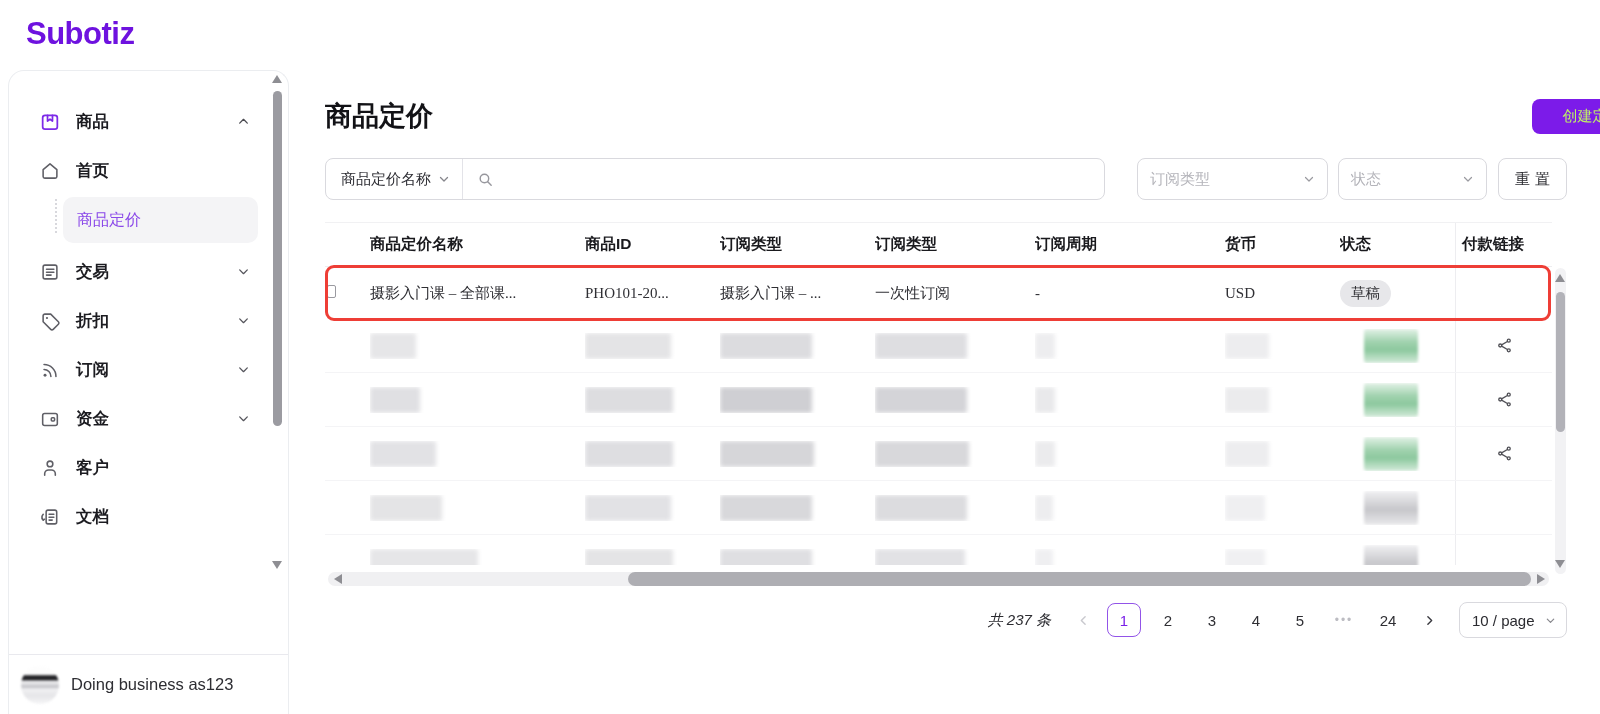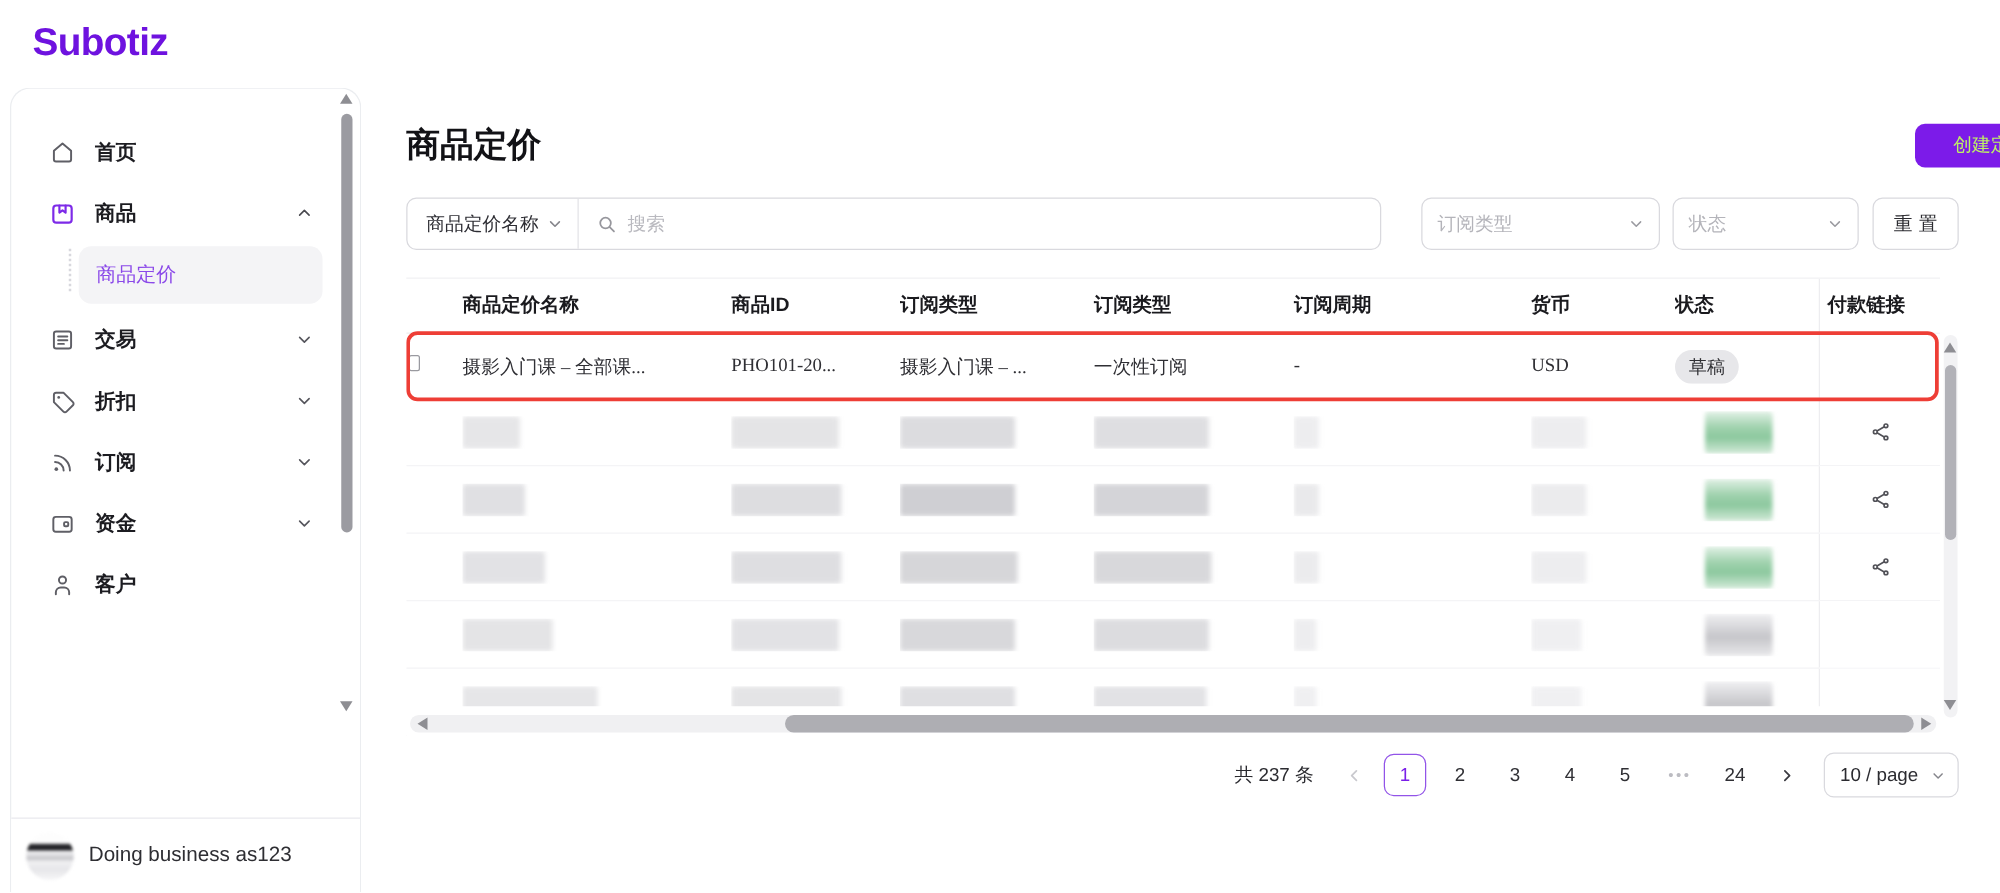--- a/index.html
+++ b/index.html
@@ -91,21 +91,21 @@
   .vs-dn { position:absolute; left:0; bottom:6px; }
   .vs-thumb { position:absolute; left:1px; top:24px; width:9px; height:140px; background:#b2b2b8; border-radius:5px; }
   .hscroll-zone { position:absolute; left:0; bottom:0; width:1227px; height:27px; background:#fff; }
   .hs-track { position:absolute; left:3px; top:7px; width:1221px; height:14px; background:#f0f0f2; border-radius:7px; }
   .hs-left  { position:absolute; left:6px; top:2px; }
   .hs-right { position:absolute; right:4px; top:2px; }
   .hs-thumb { position:absolute; left:300px; top:0; width:903px; height:14px; background:#aeaeb3; border-radius:7px; }
 
   
   .pagination { position:absolute; top:601px; right:33px; height:38px; display:flex; align-items:center; gap:10px; }
-  .pg-total { font-size:15px; color:#2b2b30; margin-right:8px; white-space:nowrap; }
+  .pg-total { font-size:15px; color:#2b2b30; margin-right:8px; white-space:nowrap;font-style:italic; }
   .pg-arrow { width:28px; height:34px; display:flex; align-items:center; justify-content:center; cursor:pointer; }
   .pg-arrow svg { display:block; }
   .pg-item { min-width:34px; height:34px; display:flex; align-items:center; justify-content:center;
              font-size:15px; color:#2f2f34; border-radius:8px; cursor:pointer; }
   .pg-item.current { border:1px solid #9254e8; color:#7a1fe8; background:#fff; }
   .pg-item.dots { color:#bcbcc2; font-size:12px; letter-spacing:2px; cursor:default; }
   .pg-size { width:108px; height:36px; border:1px solid #d9d9de; border-radius:8px; background:#fff; margin-left:6px;
              display:flex; align-items:center; justify-content:space-between; padding:0 10px 0 12px; cursor:pointer; }
   .pg-size .val { font-size:15px; color:#2b2b30; white-space:nowrap; }
 </style>
@@ -115,40 +115,40 @@
 <div class="app">
 
   <div class="topbar">
     <div class="logo">Subotiz</div>
   </div>
 
   <div class="sidebar">
     <div class="nav">
         <div class="nav-item">
           <span class="ico">
-            <svg width="22" height="22" viewBox="0 0 24 24" fill="none" stroke="#5f5f66" stroke-width="1.7" stroke-linecap="round" stroke-linejoin="round">
-              <path d="M4.5 10.5 L12 4.2 L19.5 10.5 V18 a1.8 1.8 0 0 1 -1.8 1.8 H6.3 A1.8 1.8 0 0 1 4.5 18 Z"></path>
-            </svg>
-          </span>
-          <span class="lbl">首页</span>
-        </div>
-        <div class="nav-item">
-          <span class="ico">
             <svg width="22" height="22" viewBox="0 0 24 24" fill="none" stroke="#7d2ae8" stroke-width="1.9" stroke-linecap="round" stroke-linejoin="round">
               <rect x="4" y="4.8" width="16" height="15" rx="2.6"></rect>
               <path d="M9.3 4.8 V11 L12 9 L14.7 11 V4.8"></path>
             </svg>
           </span>
           <span class="lbl">商品</span>
           <span class="chev">
             <svg width="13" height="13" viewBox="0 0 24 24" fill="none" stroke="#4a4a50" stroke-width="2.4" stroke-linecap="round" stroke-linejoin="round">
               <path d="M5 15l7-7 7 7"></path>
             </svg>
           </span>
         </div>
+        <div class="nav-item">
+          <span class="ico">
+            <svg width="22" height="22" viewBox="0 0 24 24" fill="none" stroke="#5f5f66" stroke-width="1.7" stroke-linecap="round" stroke-linejoin="round">
+              <path d="M4.5 10.5 L12 4.2 L19.5 10.5 V18 a1.8 1.8 0 0 1 -1.8 1.8 H6.3 A1.8 1.8 0 0 1 4.5 18 Z"></path>
+            </svg>
+          </span>
+          <span class="lbl">首页</span>
+        </div>
         <div class="subwrap">
           <div class="subguide"></div>
           <div class="sub-item active">商品定价</div>
         </div>
         <div class="nav-item">
           <span class="ico">
             <svg width="22" height="22" viewBox="0 0 24 24" fill="none" stroke="#5f5f66" stroke-width="1.7" stroke-linecap="round" stroke-linejoin="round">
               <rect x="4.5" y="4.5" width="15" height="15" rx="2"></rect>
               <path d="M8.2 9h8"></path>
               <path d="M8.2 12.2h8"></path>
@@ -206,20 +206,33 @@
           </span>
         </div>
         <div class="nav-item">
           <span class="ico">
             <svg width="22" height="22" viewBox="0 0 24 24" fill="none" stroke="#5f5f66" stroke-width="1.7" stroke-linecap="round" stroke-linejoin="round">
               <circle cx="12" cy="7.6" r="3.1"></circle>
               <path d="M6.2 20 v-1.6 a4.3 4.3 0 0 1 4.3 -4.3 h3 a4.3 4.3 0 0 1 4.3 4.3 V20"></path>
             </svg>
           </span>
           <span class="lbl">客户</span>
+        </div>
+        <div class="nav-item">
+          <span class="ico">
+            <svg width="22" height="22" viewBox="0 0 24 24" fill="none" stroke="#5f5f66" stroke-width="1.7" stroke-linecap="round" stroke-linejoin="round">
+              <rect x="7.8" y="4.5" width="11.5" height="15" rx="2"></rect>
+              <path d="M11 9h5.2"></path>
+              <path d="M11 12.2h5.2"></path>
+              <path d="M11 15.4h3.4"></path>
+              <path d="M4.6 15.3 a4.6 4.6 0 0 1 0 -6.2"></path>
+              <path d="M3.4 14 l1.2 1.4 1.5 -1"></path>
+            </svg>
+          </span>
+          <span class="lbl">文档</span>
         </div>
       </div>
     <div class="sb-scroll">
       <div class="tri-up sb-up"></div>
       <div class="sb-thumb"></div>
       <div class="tri-down sb-dn"></div>
     </div>
     <div class="account">
       <div class="avatar"></div>
       <div class="name">Doing business as123</div>
@@ -239,21 +252,20 @@
             </svg>
         </span>
       </div>
       <div class="search-box">
         <span style="display:flex;">
           <svg width="17" height="17" viewBox="0 0 24 24" fill="none" stroke="#97979d" stroke-width="2" stroke-linecap="round">
               <circle cx="10.5" cy="10.5" r="6"></circle>
               <path d="M15.2 15.2L20 20"></path>
             </svg>
         </span>
-        <input type="text" placeholder="搜索" style="">
       </div>
     </div>
     <div class="select sel-subtype">
       <span class="ph">订阅类型</span>
       <span style="display:flex;">
         <svg width="12" height="12" viewBox="0 0 24 24" fill="none" stroke="#9a9aa0" stroke-width="2.4" stroke-linecap="round" stroke-linejoin="round">
             <path d="M5 9l7 7 7-7"></path>
           </svg>
       </span>
     </div>

